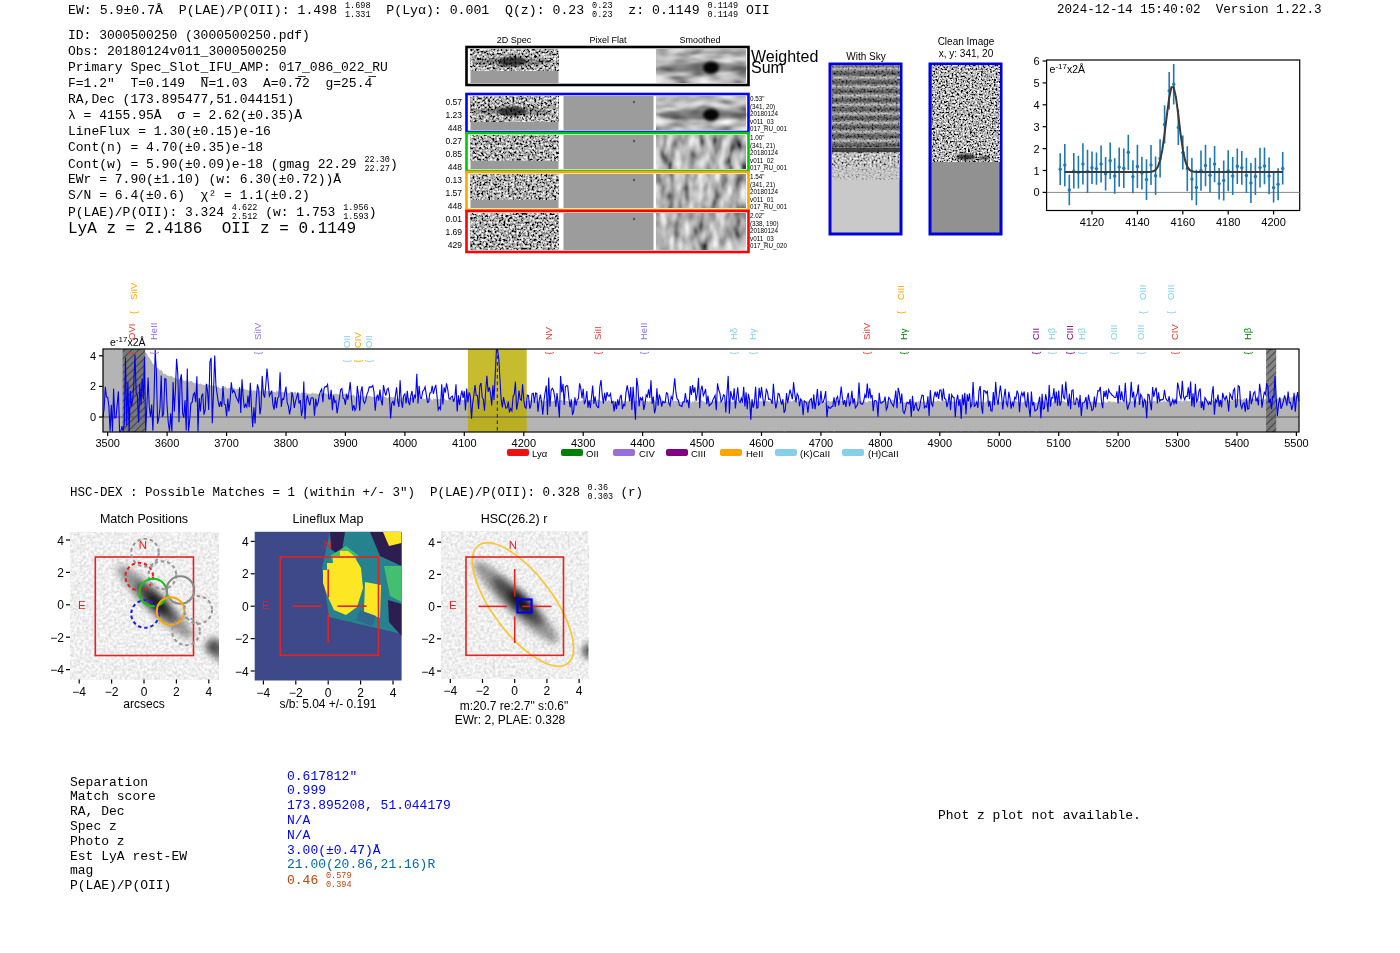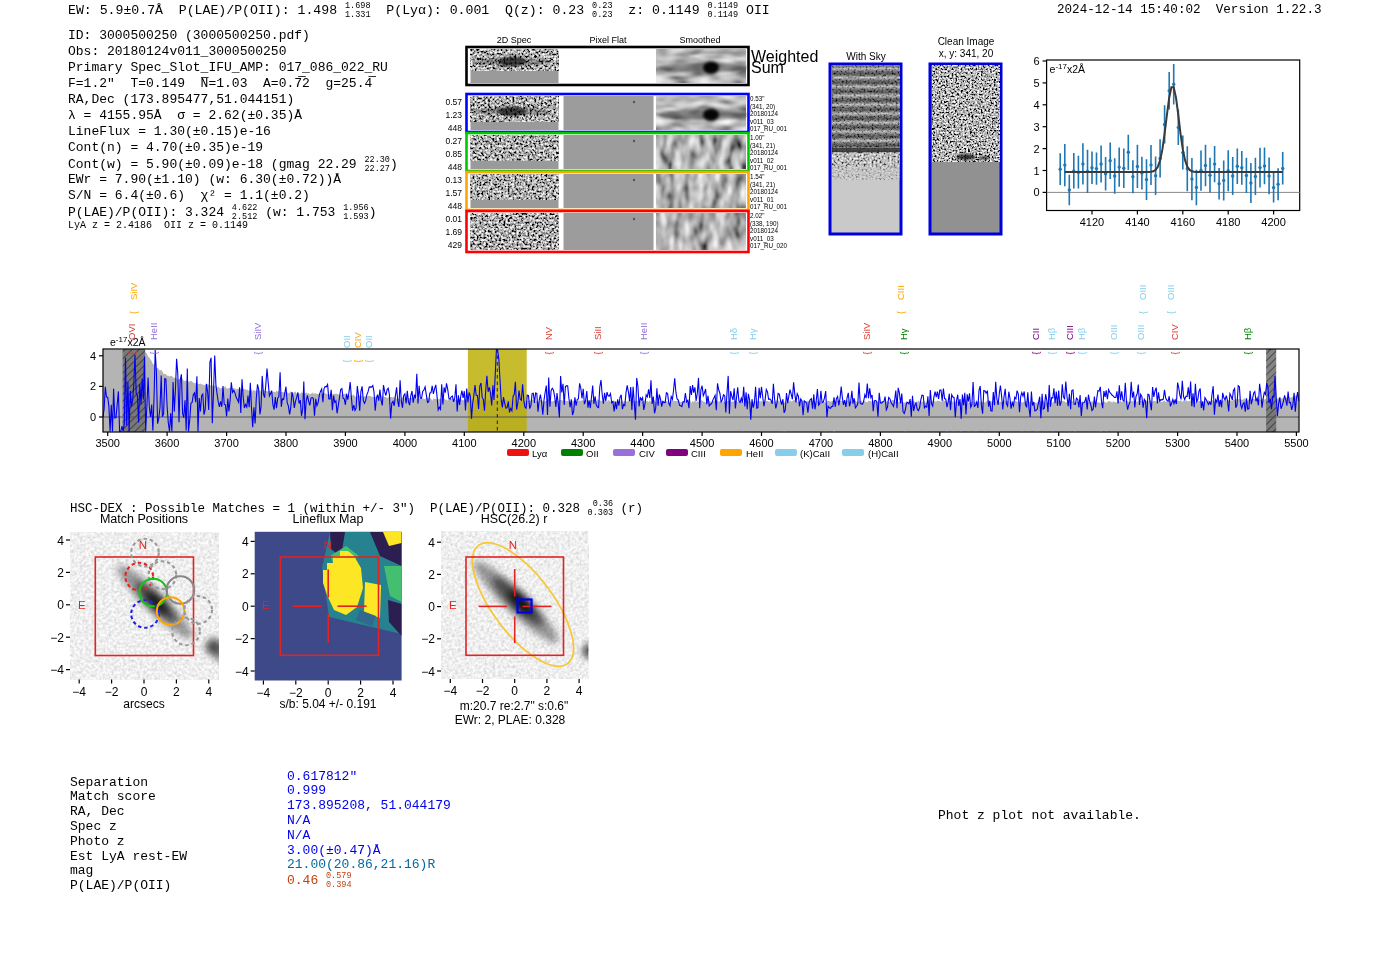--- a/index.html
+++ b/index.html
@@ -11,26 +11,26 @@
 
 <div class="abs mono" style="left:68px;top:2px;font-size:13.2px;color:#000;">EW: 5.9±0.7Å  P(LAE)/P(OII): 1.498 <span style="display:inline-block;vertical-align:-3px;font-size:8.5px;line-height:9.0px;text-align:left;">1.698<br>1.331</span>  P(Lyα): 0.001  Q(z): 0.23 <span style="display:inline-block;vertical-align:-3px;font-size:8.5px;line-height:9.0px;text-align:left;">0.23<br>0.23</span>  z: 0.1149 <span style="display:inline-block;vertical-align:-3px;font-size:8.5px;line-height:9.0px;text-align:left;">0.1149<br>0.1149</span> OII</div>
 <div class="abs mono" style="left:1057px;top:3px;font-size:12.6px;">2024-12-14 15:40:02  Version 1.22.3</div>
 <div class="abs mono" style="left:68px;top:28.0px;font-size:13px;">ID: 3000500250 (3000500250.pdf)</div>
 <div class="abs mono" style="left:68px;top:44.0px;font-size:13px;">Obs: 20180124v011_3000500250</div>
 <div class="abs mono" style="left:68px;top:60.0px;font-size:13px;">Primary Spec_Slot_IFU_AMP: 017_086_022_RU</div>
 <div class="abs mono" style="left:68px;top:76.0px;font-size:13px;">F=1.2"  T=0.149  N̅=1.03  A=0.7̅2  g=25.4̅</div>
 <div class="abs mono" style="left:68px;top:92.0px;font-size:13px;">RA,Dec (173.895477,51.044151)</div>
 <div class="abs mono" style="left:68px;top:108.0px;font-size:13px;">λ = 4155.95Å  σ = 2.62(±0.35)Å</div>
 <div class="abs mono" style="left:68px;top:124.0px;font-size:13px;">LineFlux = 1.30(±0.15)e-16</div>
-<div class="abs mono" style="left:68px;top:140.0px;font-size:13px;">Cont(n) = 4.70(±0.35)e-19</div>
+<div class="abs mono" style="left:68px;top:140.0px;font-size:13px;">Cont(n) = 4.70(±0.35)e-18</div>
 <div class="abs mono" style="left:68px;top:156.0px;font-size:13px;">Cont(w) = 5.90(±0.09)e-18 (gmag 22.29 <span style="display:inline-block;vertical-align:-3px;font-size:8.5px;line-height:9.0px;text-align:left;">22.30<br>22.27</span>)</div>
 <div class="abs mono" style="left:68px;top:172.0px;font-size:13px;">EWr = 7.90(±1.10) (w: 6.30(±0.72))Å</div>
 <div class="abs mono" style="left:68px;top:188.0px;font-size:13px;">S/N = 6.4(±0.6)  χ² = 1.1(±0.2)</div>
 <div class="abs mono" style="left:68px;top:204.0px;font-size:13px;">P(LAE)/P(OII): 3.324 <span style="display:inline-block;vertical-align:-3px;font-size:8.5px;line-height:9.0px;text-align:left;">4.622<br>2.512</span> (w: 1.753 <span style="display:inline-block;vertical-align:-3px;font-size:8.5px;line-height:9.0px;text-align:left;">1.956<br>1.593</span>)</div>
-<div class="abs mono" style="left:68px;top:220.0px;font-size:10px;">LyA z = 2.4186  OII z = 0.1149</div>
+<div class="abs mono" style="left:68px;top:220.0px;font-size:16px;">LyA z = 2.4186  OII z = 0.1149</div>
 <svg style="left:440px;top:30px;" width="360" height="230" viewBox="440 30 360 230">
     <defs>
       <filter id="sp0" x="0%" y="0%" width="100%" height="100%">
         <feTurbulence type="fractalNoise" baseFrequency="0.45" numOctaves="2" seed="11" stitchTiles="stitch"></feTurbulence>
         <feColorMatrix type="matrix" values="1 0 0 0 0 1 0 0 0 0 1 0 0 0 0 0 0 0 0 1"></feColorMatrix>
         <feComponentTransfer>
           <feFuncR type="linear" slope="2.2" intercept="-0.68"></feFuncR>
           <feFuncG type="linear" slope="2.2" intercept="-0.68"></feFuncG>
           <feFuncB type="linear" slope="2.2" intercept="-0.68"></feFuncB>
         </feComponentTransfer>
@@ -434,21 +434,21 @@
     <text x="639" y="457" font-size="9.5" font-family="Liberation Sans">CIV</text>
     <rect x="666" y="449" width="22" height="7" rx="2" fill="#800080"></rect>
     <text x="691" y="457" font-size="9.5" font-family="Liberation Sans">CIII</text>
     <rect x="720" y="449" width="22" height="7" rx="2" fill="#ffa500"></rect>
     <text x="746" y="457" font-size="9.5" font-family="Liberation Sans">HeII</text>
     <rect x="775" y="449" width="22" height="7" rx="2" fill="#87CEEB"></rect>
     <text x="800" y="457" font-size="9.5" font-family="Liberation Sans">(K)CaII</text>
     <rect x="842" y="449" width="22" height="7" rx="2" fill="#87CEEB"></rect>
     <text x="868" y="457" font-size="9.5" font-family="Liberation Sans">(H)CaII</text>
   </svg>
-<div class="abs mono" style="left:70px;top:484px;font-size:12.5px;">HSC-DEX : Possible Matches = 1 (within +/- 3")  P(LAE)/P(OII): 0.328 <span style="display:inline-block;vertical-align:-3px;font-size:8.5px;line-height:9.0px;text-align:right;margin-top:16px;">0.36<br>0.303</span> (r)</div>
+<div class="abs mono" style="left:70px;top:484px;font-size:12.5px;">HSC-DEX : Possible Matches = 1 (within +/- 3")  P(LAE)/P(OII): 0.328 <span style="display:inline-block;vertical-align:-3px;font-size:8.5px;line-height:9.0px;text-align:left;">0.36<br>0.303</span> (r)</div>
 <div class="abs sans" style="left:64px;top:512px;width:160px;text-align:center;font-size:12.5px;">Match Positions</div>
 <div class="abs sans" style="left:248px;top:512px;width:160px;text-align:center;font-size:12.5px;">Lineflux Map</div>
 <div class="abs sans" style="left:434px;top:512px;width:160px;text-align:center;font-size:12.5px;">HSC(26.2) r</div>
 <svg style="left:30px;top:525px;" width="220" height="190" viewBox="30 525 220 190">
     <defs>
       <filter id="gal1" x="0%" y="0%" width="100%" height="100%">
         <feTurbulence type="fractalNoise" baseFrequency="0.35" numOctaves="3" seed="5" stitchTiles="stitch"></feTurbulence>
         <feColorMatrix type="matrix" values="1 0 0 0 0 1 0 0 0 0 1 0 0 0 0 0 0 0 0 1"></feColorMatrix>
         <feComponentTransfer>
           <feFuncR type="linear" slope="0.6" intercept="0.57"></feFuncR>

